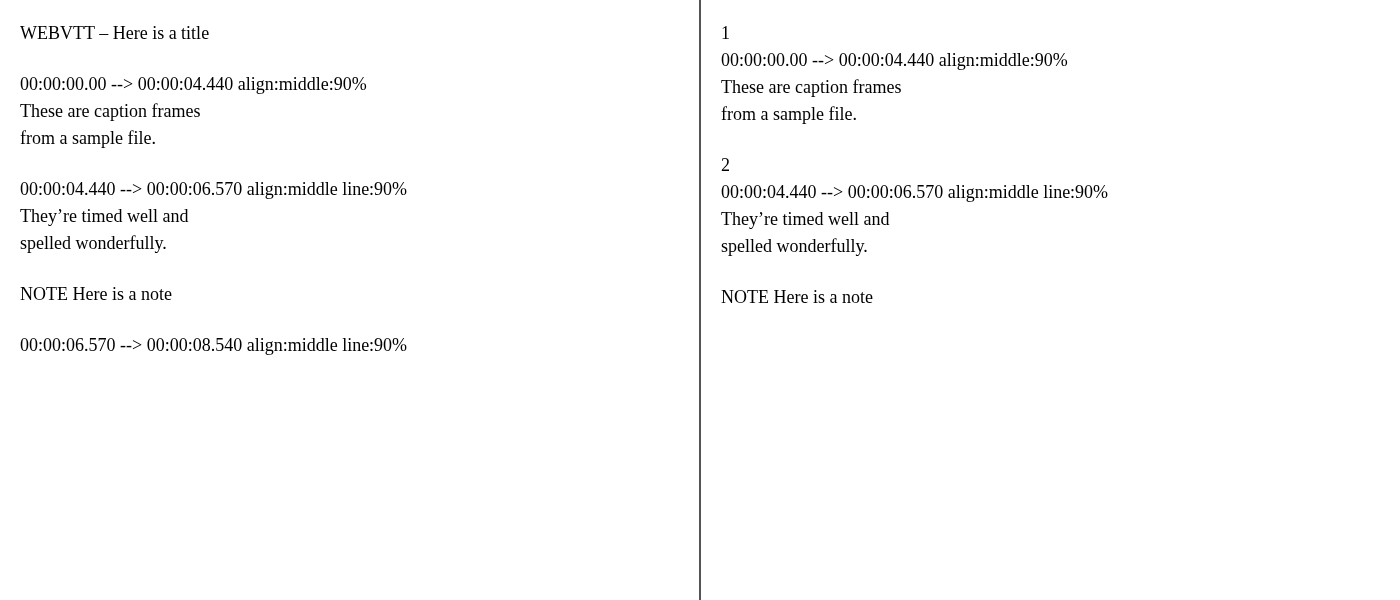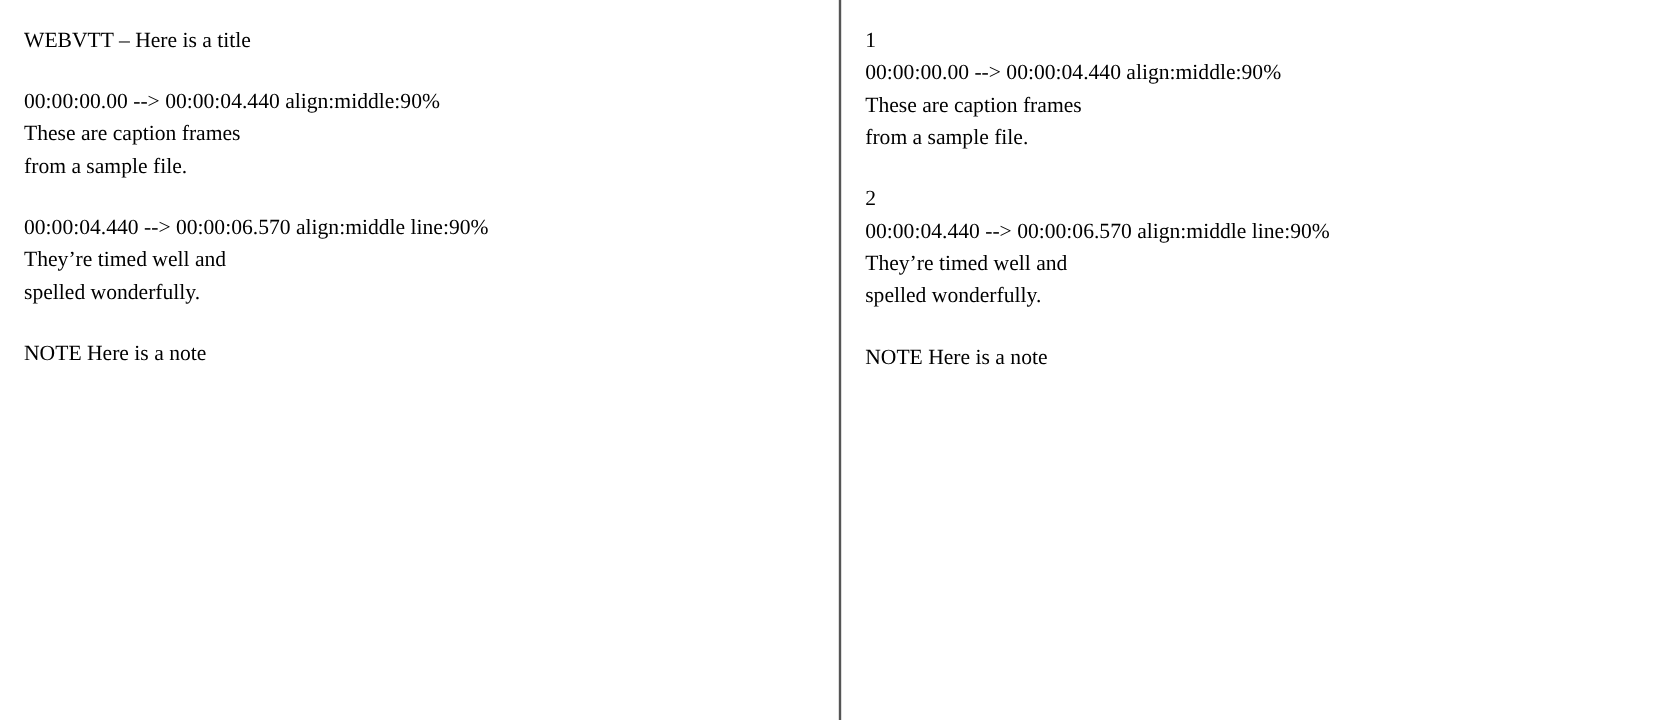--- a/index.html
+++ b/index.html
@@ -60,20 +60,23 @@
         <span class="line">from a sample file.</span>
       </div>
       <div class="block">
         <span class="line">00:00:04.440 --&gt; 00:00:06.570 align:middle line:90%</span>
         <span class="line">They’re timed well and</span>
         <span class="line">spelled wonderfully.</span>
       </div>
       <div class="block">
         <span class="line">NOTE Here is a note</span>
       </div>
+      <div class="block">
+        <span class="line">00:00:06.570 --&gt; 00:00:08.540 align:middle line:90%</span>
+      </div>
     </div>
   <div class="divider"></div>
   <div class="panel" id="right-panel">
       <div class="block">
         <span class="line">1</span>
         <span class="line">00:00:00.00 --&gt; 00:00:04.440 align:middle:90%</span>
         <span class="line">These are caption frames</span>
         <span class="line">from a sample file.</span>
       </div>
       <div class="block">

